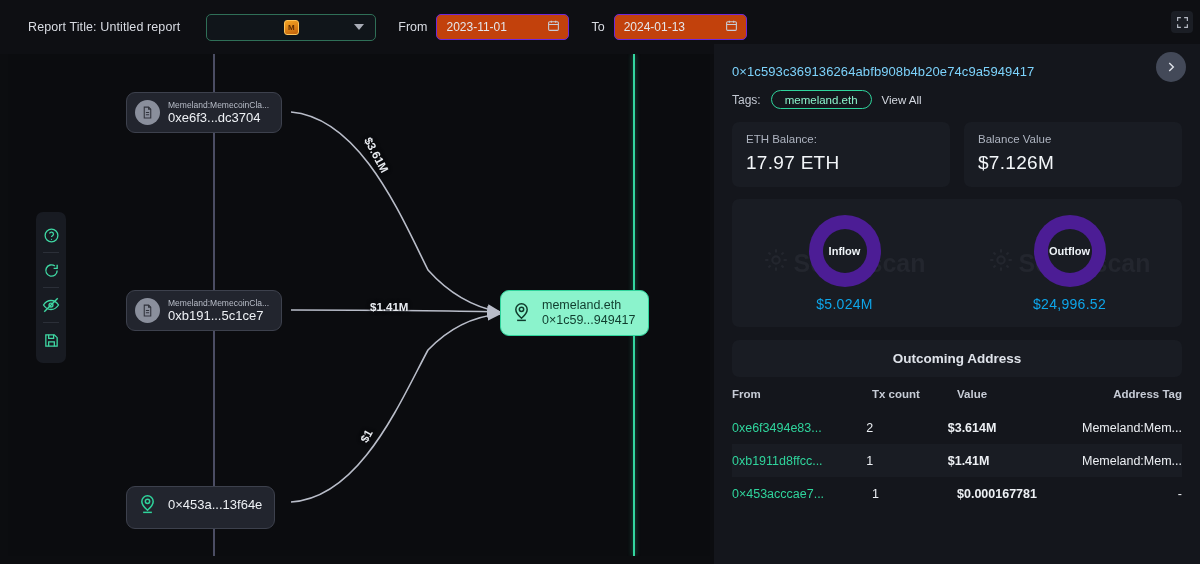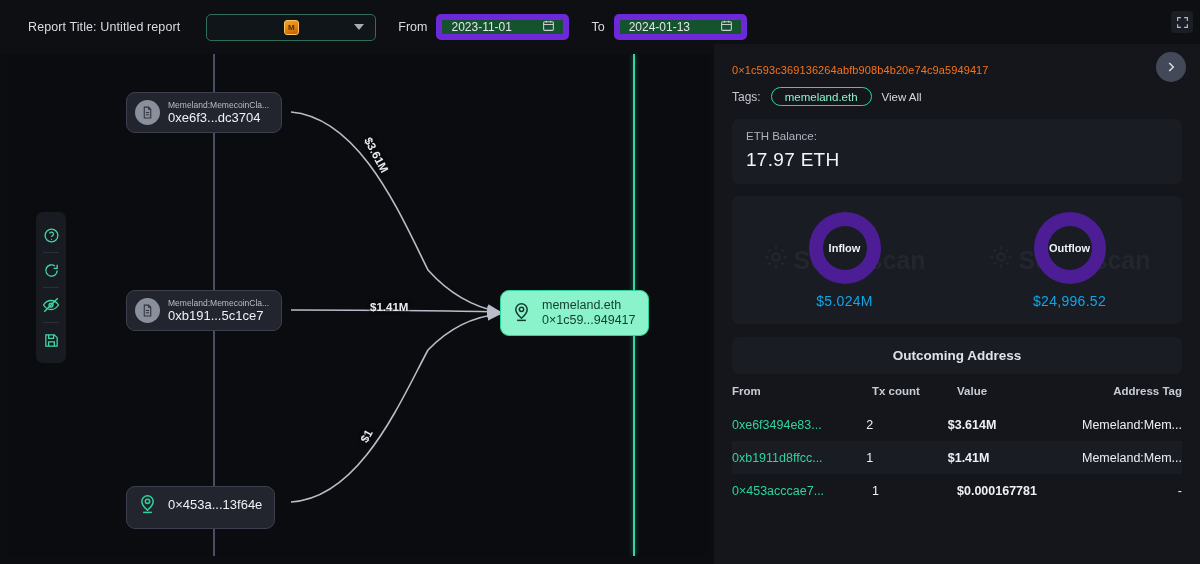--- a/index.html
+++ b/index.html
@@ -39,22 +39,22 @@
   .caret-down {
     position: absolute; right: 11px; top: 50%; transform: translateY(-50%);
     width: 0; height: 0;
     border-left: 5.5px solid transparent;
     border-right: 5.5px solid transparent;
     border-top: 6.5px solid #a8acb6;
   }
   .range-label { font-size: 12.5px; color: #d9dce3; margin-left: 22px; margin-right: 9px; }
   .date-box {
     width: 133px; height: 26px;
-    border: 6px solid #6d28d9; border-radius: 5px;
-    background: #14532d;
+    border: 1px solid #6d28d9; border-radius: 5px;
+    background: #c2410c;
     display: flex; align-items: center; padding: 0 9px;
     position: relative;
   }
   .date-box .dval { font-size: 12px; color: #e4e7ec; }
   .cal-ico { position:absolute; right: 8px; top: 50%; transform: translateY(-50%); }
   #expand-btn {
     position: absolute; right: 7px; top: 11px;
     width: 22px; height: 22px; border-radius: 4px;
     background: #1b1e25;
     display:flex; align-items:center; justify-content:center;
@@ -117,21 +117,21 @@
   }
 
   
   #side {
     position: absolute; left: 714px; top: 44px; width: 486px; height: 520px;
     background: #14161c;
   }
   #side-head { padding: 14px 18px 0 18px; position: relative; }
   .addr-title-row { display: flex; align-items: center; gap: 8px; }
   .addr-title { font-size: 19px; font-weight: bold; color: #f2f5f8; letter-spacing: .2px; }
-  .addr-hash { margin-top: 6px; font-size: 11px; color: #f97316; letter-spacing: .1px; }
+  .addr-hash { margin-top: 6px; font-size: 13px; color: #7dd3fc; letter-spacing: .1px; }
   .tags-row { margin-top: 11px; display: flex; align-items: center; gap: 10px; }
   .tags-lbl { font-size: 12px; color: #c3c8d2; }
   .tag-pill {
     border: 1px solid #2fd49c; border-radius: 11px;
     padding: 2.5px 13px; font-size: 11.5px; color: #8bf3cc;
   }
   .view-all { font-size: 11.5px; color: #d5d9e1; }
   #panel-collapse {
     position: absolute; right: 14px; top: 8px;
     width: 30px; height: 30px; border-radius: 50%;
@@ -366,20 +366,24 @@
         <svg width="14" height="14" viewBox="0 0 24 24" fill="none" stroke="#dfe3ea" stroke-width="2.4">
           <path d="M9 5l7 7-7 7"></path>
         </svg>
       </div>
     </div>
 
     <div class="cards2">
       <div class="card">
         <div class="clbl">ETH Balance:</div>
         <div class="cval">17.97 ETH</div>
+      </div>
+      <div class="card">
+        <div class="clbl">Balance Value</div>
+        <div class="cval">$7.126M</div>
       </div>
     </div>
 
     <div id="flow-card">
       <div class="watermark">
         <div class="wm-item">
           <span>
             <svg width="26" height="26" viewBox="0 0 24 24" fill="none" stroke="#23262e" stroke-width="2">
               <circle cx="12" cy="12" r="3.4"></circle>
                 <path d="M12 2v3M12 19v3M2 12h3M19 12h3M5 5l2 2M17 17l2 2M19 5l-2 2M7 17l-2 2"></path>

